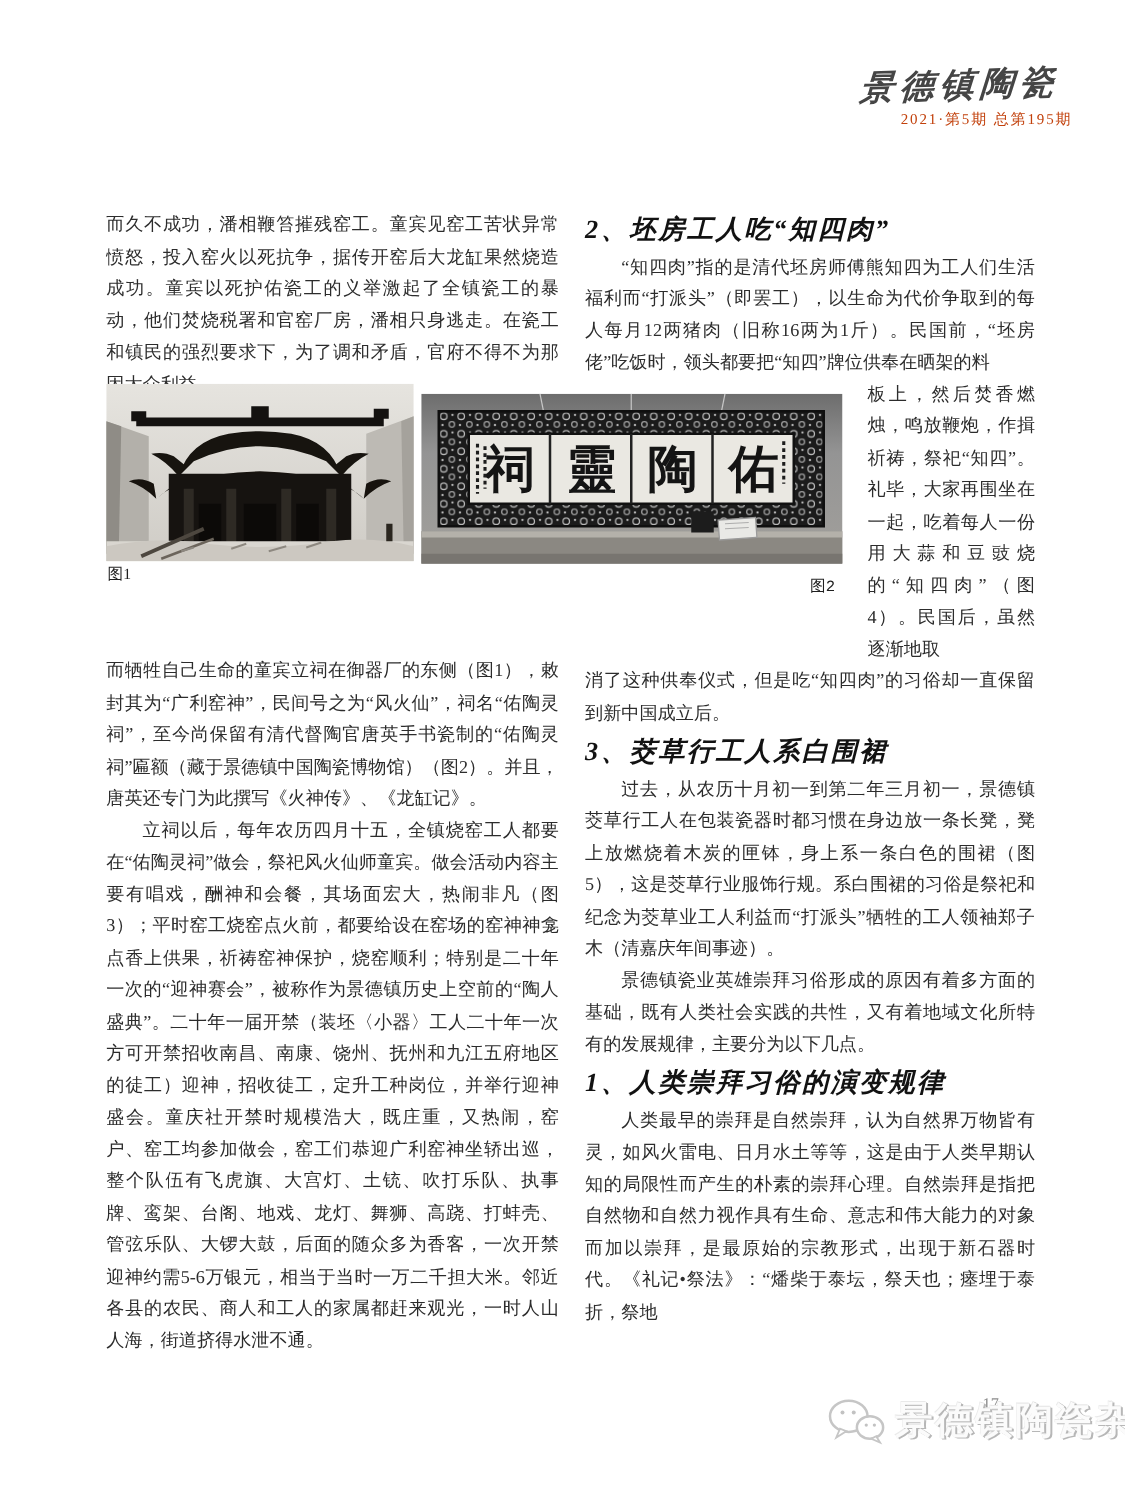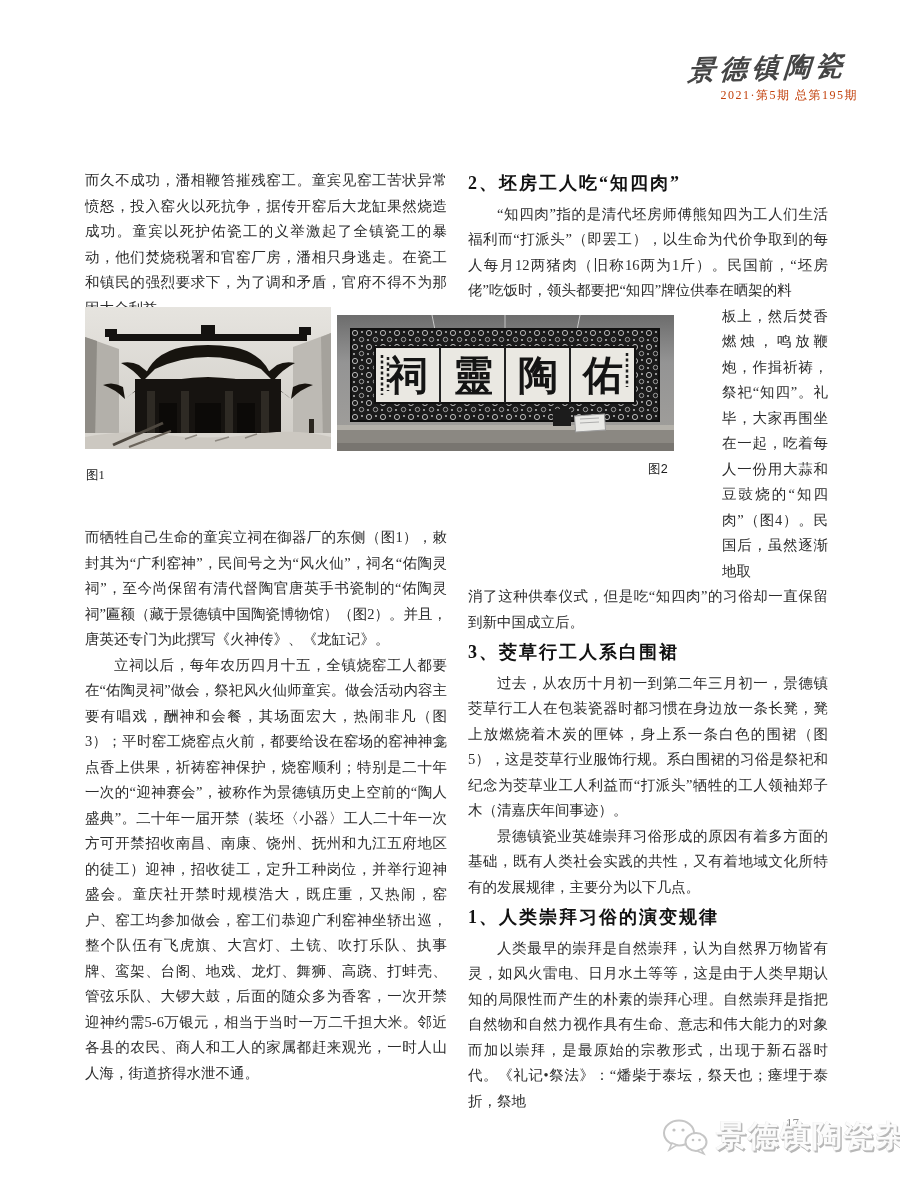--- a/index.html
+++ b/index.html
@@ -24,36 +24,36 @@
     position:absolute; top:168px; width:362px;
     font-size:14.5px; line-height:25.5px; color:#2c2c2c;
     text-align:justify;
   }
   .col-left  { left:85px; }
   .col-right { left:468px; width:360px; }
   .para { text-align:justify; margin:0; }
   .indent { text-indent:2em; }
   .fig-gap { height:204px; }
   .h-sub {
-    font-weight:bold; font-size:18px; color:#121212;
+    font-style:italic; font-weight:bold; font-size:21px; color:#121212;
     letter-spacing:2px; margin:3px 0 5px; text-align:left;
   }
   .h-big {
     font-style:italic; font-weight:bold; font-size:19.5px; color:#0e0e0e;
     letter-spacing:1px; margin:11px 0 8px; text-align:left;
   }
   .mt-sm { margin-top:5px; }
   .wrap-row { display:flex; }
   .wrap-spacer { flex:none; width:226px; height:202px; }
-  .wrap-text { flex:1; text-align:justify;margin-left:28px; }
+  .wrap-text { flex:1; text-align:justify; }
   
   .fig1 { position:absolute; left:85px;  top:307px; width:246px; height:142px; z-index:2; }
   .fig2 { position:absolute; left:337px; top:315px; width:337px; height:136px; z-index:2; }
   .fig-caption { position:absolute; font-size:12.5px; color:#1f1f1f; z-index:3; }
-  .cap1 { left:86px;  top:467px; }
+  .cap1 { left:86px;  top:451px; }
   .cap2 { left:648px; top:461px;font-family:Liberation Mono, monospace; }
   
   .watermark {
     position:absolute; left:662px; top:1116px;
     display:flex; align-items:center; gap:8px; z-index:4;
   }
   .wm-text {
     font-size:30px; font-weight:bold; letter-spacing:2px;
     color:#fbfbfb;
     text-shadow:1.5px 1.5px 0 #b7b7b7, 0.5px 0.5px 0 #cfcfcf, -0.5px -0.5px 0 #e9e9e9;

